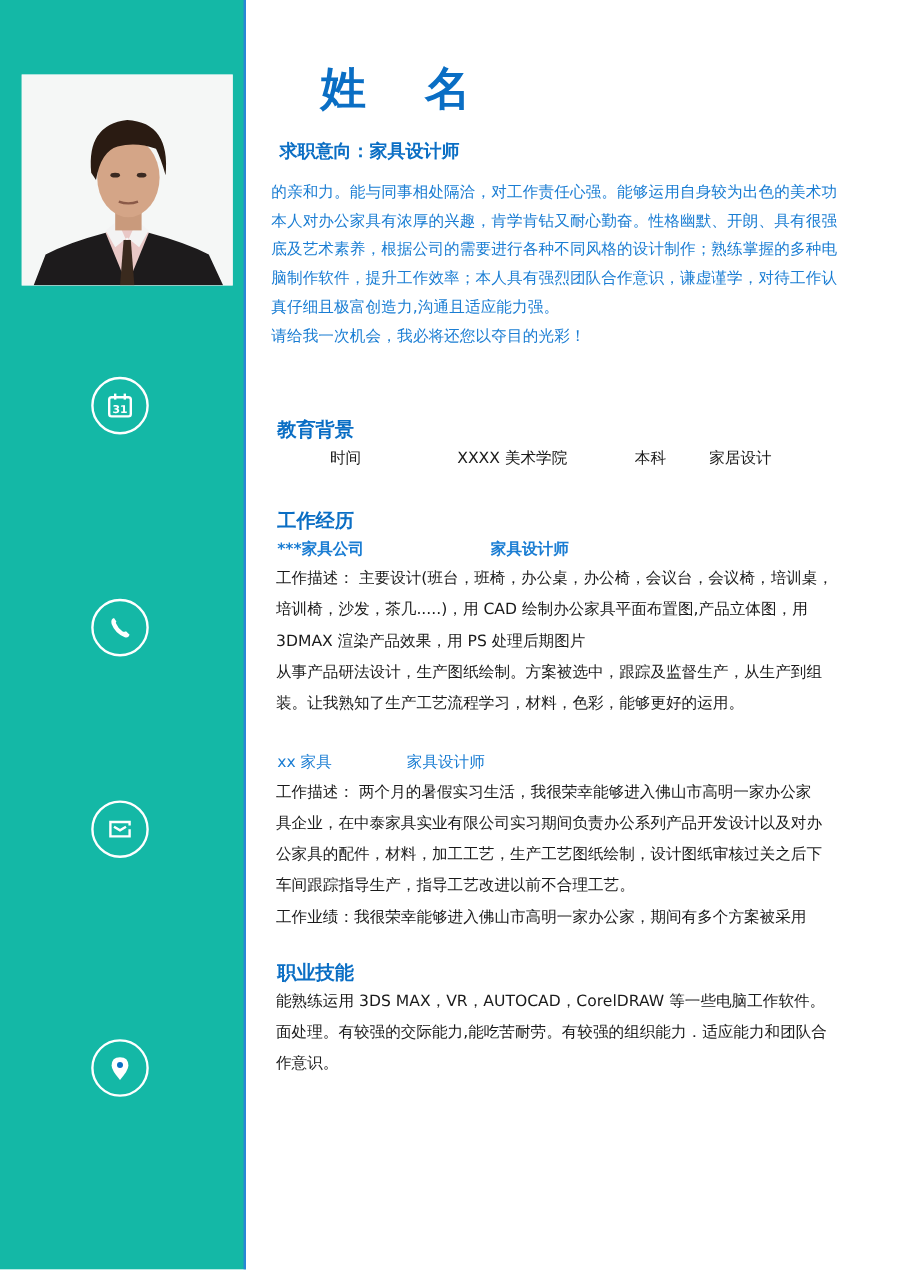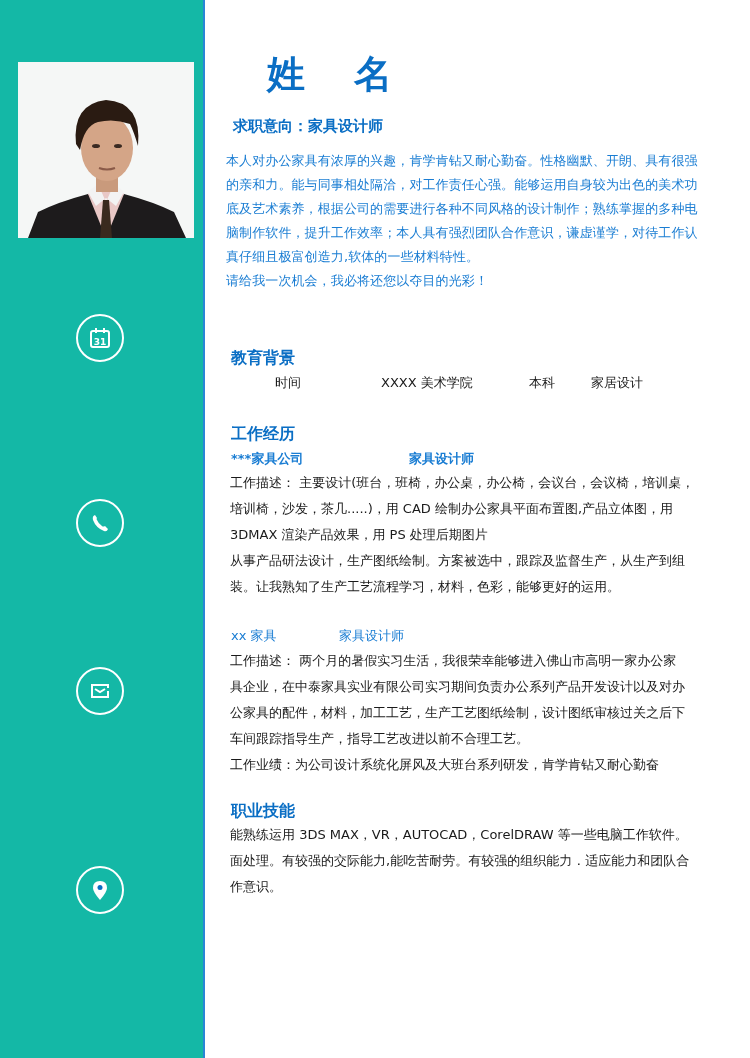--- a/index.html
+++ b/index.html
@@ -120,25 +120,25 @@
       <path d="M11 2 Q4 2 4 9 Q4 13 11 21 Q18 13 18 9 Q18 2 11 2 Z" fill="#fff"></path>
       <circle cx="11" cy="8.5" r="2.5" fill="#0a6ec4"></circle>
     </svg>
   </div>
 </div>
 
 <div class="name">姓 名</div>
 <div class="intent">求职意向：家具设计师</div>
 
 <div class="intro">
+  <p>的亲和力。能与同事相处隔洽，对工作责任心强。能够运用自身较为出色的美术功</p>
   <p>本人对办公家具有浓厚的兴趣，肯学肯钻又耐心勤奋。性格幽默、开朗、具有很强</p>
-  <p>的亲和力。能与同事相处隔洽，对工作责任心强。能够运用自身较为出色的美术功</p>
   <p>底及艺术素养，根据公司的需要进行各种不同风格的设计制作；熟练掌握的多种电</p>
   <p>脑制作软件，提升工作效率；本人具有强烈团队合作意识，谦虚谨学，对待工作认</p>
-  <p>真仔细且极富创造力,软体的一些材料特性。</p>
+  <p>真仔细且极富创造力,沟通且适应能力强。</p>
   <p>请给我一次机会，我必将还您以夺目的光彩！</p>
 </div>
 
 <div class="sec-title" style="top:348px;">教育背景</div>
 <div class="edu-row">
   <span style="left:0;">时间</span>
   <span style="left:106px;">XXXX 美术学院</span>
   <span style="left:254px;">本科</span>
   <span style="left:316px;">家居设计</span>
 </div>
@@ -159,21 +159,21 @@
 
 <div class="job-head" style="top:627px;">
   <span style="left:0;">xx 家具</span>
   <span style="left:108px;">家具设计师</span>
 </div>
 <div class="para" style="top:648px;">
   <p>工作描述：  两个月的暑假实习生活，我很荣幸能够进入佛山市高明一家办公家</p>
   <p>具企业，在中泰家具实业有限公司实习期间负责办公系列产品开发设计以及对办</p>
   <p>公家具的配件，材料，加工工艺，生产工艺图纸绘制，设计图纸审核过关之后下</p>
   <p>车间跟踪指导生产，指导工艺改进以前不合理工艺。</p>
-  <p>工作业绩：为公司设计系统化屏风及大班台系列研发，肯学肯钻又耐心勤奋</p>
+  <p>工作业绩：我很荣幸能够进入佛山市高明一家办公家，期间有多个方案被采用</p>
 </div>
 
 <div class="sec-title" style="top:801px;">职业技能</div>
 <div class="para" style="top:822px;">
   <p>能熟练运用 3DS MAX，VR，AUTOCAD，CorelDRAW 等一些电脑工作软件。</p>
   <p>面处理。有较强的交际能力,能吃苦耐劳。有较强的组织能力．适应能力和团队合</p>
   <p>作意识。</p>
 </div>
 
 </body></html>

